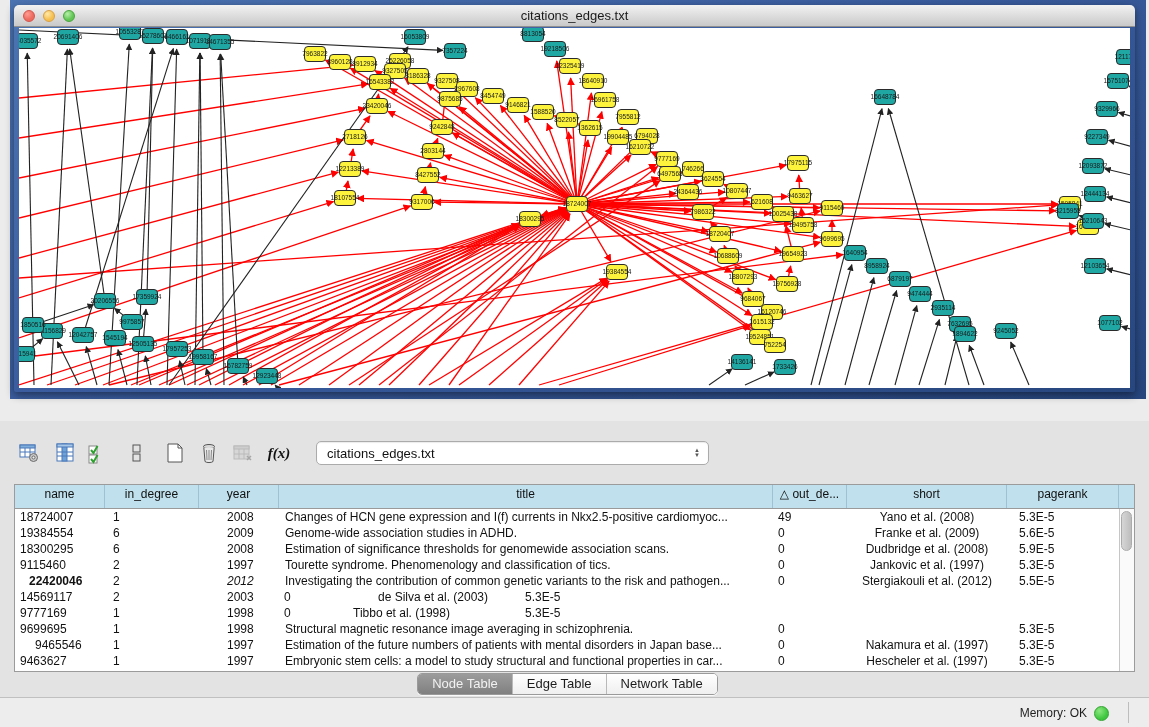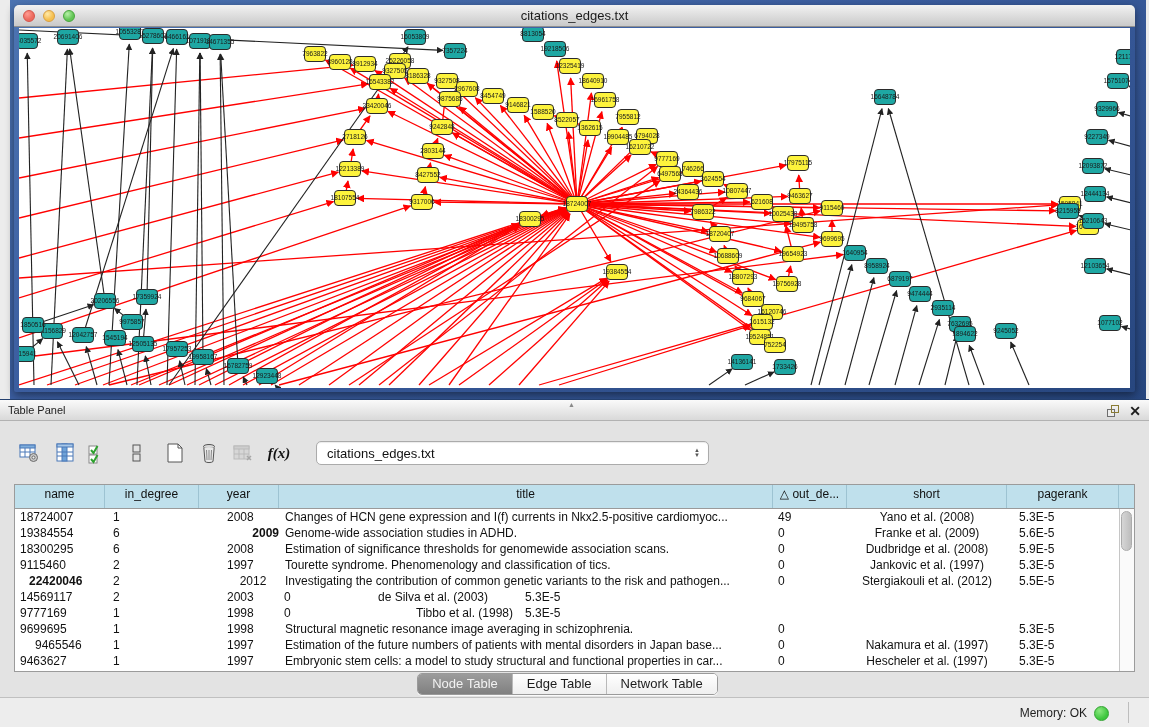--- a/index.html
+++ b/index.html
@@ -704,31 +704,20 @@
               <g>
                 <rect x="935.5" y="298.5" width="21" height="15" rx="3.5" fill="#1EA7A3" stroke="#2B2B2B"></rect>
                 <text x="946" y="308" text-anchor="middle" font-size="6.5" fill="#1A1A1A">1894622</text>
               </g>
             </g>
           </svg>
       </div>
     </div>
   </div>
 
-  <div class="tp-header">
-    <span class="tp-title">Table Panel</span>
-    <span class="tp-split-handle">▲</span>
-    <div class="tp-actions">
-      <span class="float-ico">
-          <span class="sq1"></span>
-          <span class="sq2"></span>
-        </span>
-      <span class="close-ico">✕</span>
-    </div>
-  </div>
 
   <div class="tp-body">
 
     <div class="toolbar">
       <span class="tbtn">
         <svg width="22" height="22">
             <rect x="2" y="3" width="15" height="12" fill="#FFFFFF" stroke="#4A79B8"></rect>
             <rect x="2" y="3" width="15" height="3" fill="#7FAEDC" stroke="#4A79B8"></rect>
             <line x1="7" y1="6" x2="7" y2="15" stroke="#4A79B8"></line>
             <line x1="12" y1="6" x2="12" y2="15" stroke="#4A79B8"></line>
@@ -813,21 +802,21 @@
             <div class="g-cell" style="width: 94px; text-align: left; padding-left: 8px;">1</div>
             <div class="g-cell" style="width: 80px; text-align: left; padding-left: 28px;">2008</div>
             <div class="g-cell" style="width: 494px; text-align: left; padding-left: 6px;">Changes of HCN gene expression and I(f) currents in Nkx2.5-positive cardiomyoc...</div>
             <div class="g-cell" style="width: 74px; text-align: left; padding-left: 5px;">49</div>
             <div class="g-cell" style="width: 160px; text-align: center;">Yano et al. (2008)</div>
             <div class="g-cell" style="width: 112px; text-align: left; padding-left: 12px;">5.3E-5</div>
           </div>
           <div class="g-row">
             <div class="g-cell" style="width: 90px; text-align: left; padding-left: 5px;">19384554</div>
             <div class="g-cell" style="width: 94px; text-align: left; padding-left: 8px;">6</div>
-            <div class="g-cell" style="width: 80px; text-align: right; padding-left: 28px; font-weight: bold;">2009</div>
+            <div class="g-cell" style="width: 80px; text-align: left; padding-left: 28px;">2009</div>
             <div class="g-cell" style="width: 494px; text-align: left; padding-left: 6px;">Genome-wide association studies in ADHD.</div>
             <div class="g-cell" style="width: 74px; text-align: left; padding-left: 5px;">0</div>
             <div class="g-cell" style="width: 160px; text-align: center;">Franke et al. (2009)</div>
             <div class="g-cell" style="width: 112px; text-align: left; padding-left: 12px;">5.6E-5</div>
           </div>
           <div class="g-row">
             <div class="g-cell" style="width: 90px; text-align: left; padding-left: 5px;">18300295</div>
             <div class="g-cell" style="width: 94px; text-align: left; padding-left: 8px;">6</div>
             <div class="g-cell" style="width: 80px; text-align: left; padding-left: 28px;">2008</div>
             <div class="g-cell" style="width: 494px; text-align: left; padding-left: 6px;">Estimation of significance thresholds for genomewide association scans.</div>
@@ -840,40 +829,40 @@
             <div class="g-cell" style="width: 94px; text-align: left; padding-left: 8px;">2</div>
             <div class="g-cell" style="width: 80px; text-align: left; padding-left: 28px;">1997</div>
             <div class="g-cell" style="width: 494px; text-align: left; padding-left: 6px;">Tourette syndrome. Phenomenology and classification of tics.</div>
             <div class="g-cell" style="width: 74px; text-align: left; padding-left: 5px;">0</div>
             <div class="g-cell" style="width: 160px; text-align: center;">Jankovic et al. (1997)</div>
             <div class="g-cell" style="width: 112px; text-align: left; padding-left: 12px;">5.3E-5</div>
           </div>
           <div class="g-row">
             <div class="g-cell" style="width: 90px; text-align: left; padding-left: 14px; font-weight: bold;">22420046</div>
             <div class="g-cell" style="width: 94px; text-align: left; padding-left: 8px;">2</div>
-            <div class="g-cell" style="width: 80px; text-align: center; padding-left: 28px;">2012</div>
+            <div class="g-cell" style="width: 80px; text-align: left; padding-left: 28px; font-style: italic;">2012</div>
             <div class="g-cell" style="width: 494px; text-align: left; padding-left: 6px;">Investigating the contribution of common genetic variants to the risk and pathogen...</div>
             <div class="g-cell" style="width: 74px; text-align: left; padding-left: 5px;">0</div>
             <div class="g-cell" style="width: 160px; text-align: center;">Stergiakouli et al. (2012)</div>
             <div class="g-cell" style="width: 112px; text-align: left; padding-left: 12px;">5.5E-5</div>
           </div>
           <div class="g-row">
             <div class="g-cell" style="width: 90px; text-align: left; padding-left: 5px;">14569117</div>
             <div class="g-cell" style="width: 94px; text-align: left; padding-left: 8px;">2</div>
             <div class="g-cell" style="width: 80px; text-align: left; padding-left: 28px;">2003</div>
             <div class="g-cell" style="width: 74px; text-align: left; padding-left: 5px;">0</div>
             <div class="g-cell" style="width: 160px; text-align: center;">de Silva et al. (2003)</div>
             <div class="g-cell" style="width: 112px; text-align: left; padding-left: 12px;">5.3E-5</div>
           </div>
           <div class="g-row">
             <div class="g-cell" style="width: 90px; text-align: left; padding-left: 5px;">9777169</div>
             <div class="g-cell" style="width: 94px; text-align: left; padding-left: 8px;">1</div>
             <div class="g-cell" style="width: 80px; text-align: left; padding-left: 28px;">1998</div>
             <div class="g-cell" style="width: 74px; text-align: left; padding-left: 5px;">0</div>
-            <div class="g-cell" style="width: 160px; text-align: right;">Tibbo et al. (1998)</div>
+            <div class="g-cell" style="width: 160px; text-align: left;">Tibbo et al. (1998)</div>
             <div class="g-cell" style="width: 112px; text-align: left; padding-left: 12px;">5.3E-5</div>
           </div>
           <div class="g-row">
             <div class="g-cell" style="width: 90px; text-align: left; padding-left: 5px;">9699695</div>
             <div class="g-cell" style="width: 94px; text-align: left; padding-left: 8px;">1</div>
             <div class="g-cell" style="width: 80px; text-align: left; padding-left: 28px;">1998</div>
             <div class="g-cell" style="width: 494px; text-align: left; padding-left: 6px;">Structural magnetic resonance image averaging in schizophrenia.</div>
             <div class="g-cell" style="width: 74px; text-align: left; padding-left: 5px;">0</div>
             <div class="g-cell" style="width: 160px; text-align: center; margin-top: 14px;">Wolkin et al. (1998)</div>
             <div class="g-cell" style="width: 112px; text-align: left; padding-left: 12px;">5.3E-5</div>

